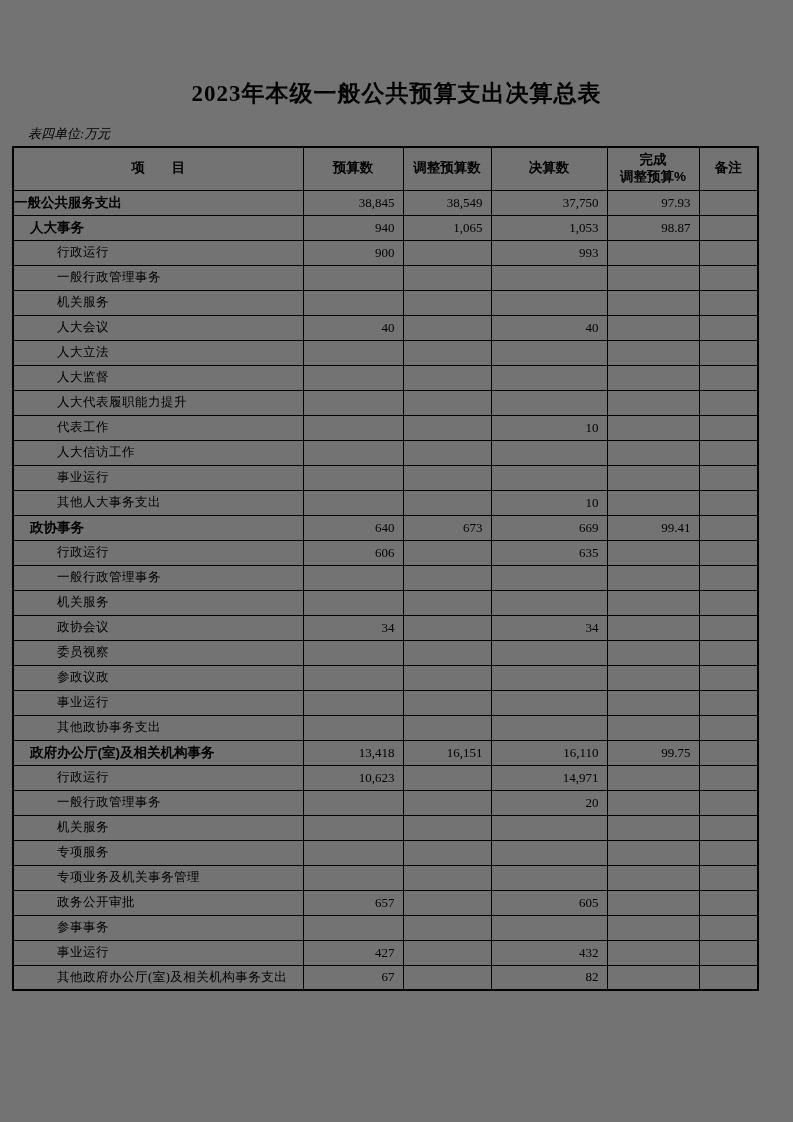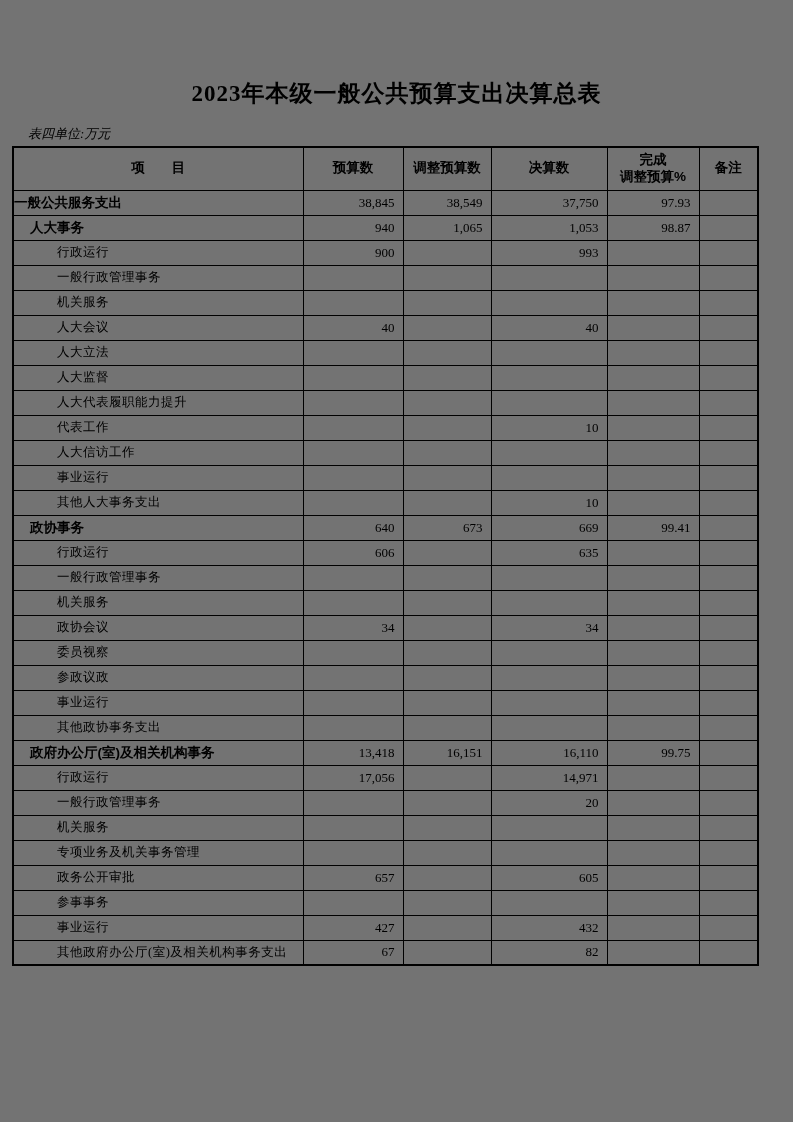--- a/index.html
+++ b/index.html
@@ -262,36 +262,44 @@
         <tr class="lvl1 bold-row">
           <td class="c-item">政府办公厅(室)及相关机构事务</td>
           <td class="c-num">13,418</td>
           <td class="c-num">16,151</td>
           <td class="c-num">16,110</td>
           <td class="c-num">99.75</td>
           <td class="c-num"></td>
         </tr>
         <tr class="lvl2 plain-row">
           <td class="c-item">行政运行</td>
-          <td class="c-num">17,056</td>
+          <td class="c-num">10,623</td>
           <td class="c-num"></td>
           <td class="c-num">14,971</td>
           <td class="c-num"></td>
           <td class="c-num"></td>
         </tr>
         <tr class="lvl2 plain-row">
           <td class="c-item">一般行政管理事务</td>
           <td class="c-num"></td>
           <td class="c-num"></td>
           <td class="c-num">20</td>
           <td class="c-num"></td>
           <td class="c-num"></td>
         </tr>
         <tr class="lvl2 plain-row">
           <td class="c-item">机关服务</td>
+          <td class="c-num"></td>
+          <td class="c-num"></td>
+          <td class="c-num"></td>
+          <td class="c-num"></td>
+          <td class="c-num"></td>
+        </tr>
+        <tr class="lvl2 plain-row">
+          <td class="c-item">专项服务</td>
           <td class="c-num"></td>
           <td class="c-num"></td>
           <td class="c-num"></td>
           <td class="c-num"></td>
           <td class="c-num"></td>
         </tr>
         <tr class="lvl2 plain-row">
           <td class="c-item">专项业务及机关事务管理</td>
           <td class="c-num"></td>
           <td class="c-num"></td>

